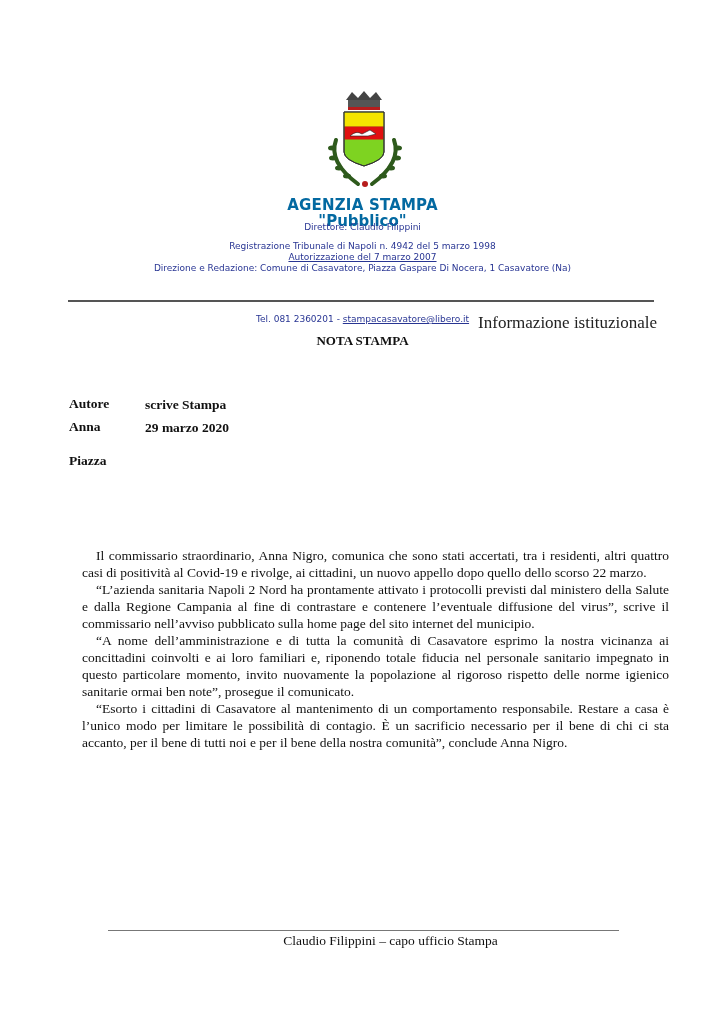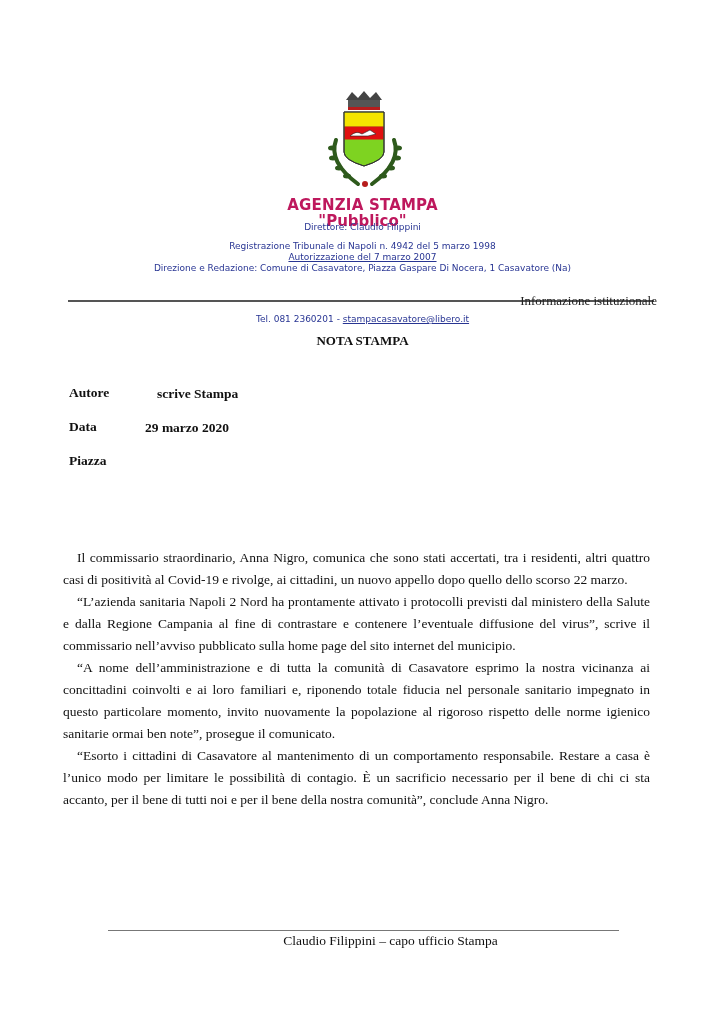--- a/index.html
+++ b/index.html
@@ -1,37 +1,37 @@
 <!DOCTYPE html>
 <html><head>
   <meta charset="utf-8">
   <style>
     html, body { margin: 0; padding: 0; background: #ffffff; }
     body { width: 725px; height: 1024px; position: relative; overflow: hidden; font-family: "Liberation Serif", serif; color: #111; }
     .logo { position: absolute; left: 318px; top: 90px; width: 94px; height: 100px; }
-    .masthead { position: absolute; left: 0; width: 725px; text-align: center; font-family: "DejaVu Sans", sans-serif; color: #be185d; }
+    .masthead { position: absolute; left: 0; width: 725px; text-align: center; font-family: "DejaVu Sans", sans-serif; color: #0369a1; }
     .mh-title { top: 196px; font-size: 15px; font-weight: bold; letter-spacing: 0.2px; }
     .mh-sub { top: 212px; font-size: 15px; font-weight: bold; }
     .mh-line { font-size: 9px; line-height: 11px; color: #283593; }
     .mh-l1 { top: 222px; }
     .mh-l2 { top: 241px; }
     .mh-l3 { top: 252px; text-decoration: underline; }
     .mh-l4 { top: 263px; }
     .mh-l5 { top: 274px; margin-top: 40px; }
     .mh-email { text-decoration: underline; }
     .rule-top { position: absolute; left: 68px; top: 300px; width: 586px; height: 0; border-top: 2px solid #555; }
-    .info-ist { position: absolute; right: 68px; top: 293px; font-size: 13px; color: #222; }
+    .info-ist { position: absolute; right: 68px; top: 313px; font-size: 17px; color: #222; }
     .nota { position: absolute; left: 0; width: 725px; top: 333px; text-align: center; font-size: 13px; font-weight: bold; }
     .meta-row { position: absolute; left: 69px; font-size: 13.5px; font-weight: bold; display: flex; }
     .meta-label { width: 76px; flex: none; }
     .meta-val { width: 510px; text-align: justify; line-height: 17px; }
-    .row-autore { top: 385px; gap: 12px; }
+    .row-autore { top: 396px; }
     .row-data { top: 419px; }
     .row-titolo { top: 453px; }
-    .body-text { position: absolute; left: 63px; top: 547px; width: 587px; font-size: 13.5px; line-height: 22px; text-align: justify; }
+    .body-text { position: absolute; left: 82px; top: 547px; width: 587px; font-size: 13.5px; line-height: 17px; text-align: justify; }
     .body-text p { margin: 0; text-indent: 14px; }
     .rule-bottom { position: absolute; left: 108px; top: 930px; width: 511px; border-top: 1px solid #777; }
     .footer-sign { position: absolute; left: 0; width: 725px; top: 933px; text-align: center; font-size: 13.5px; margin-left: 28px; }
   </style>
 </head>
 <body>
 
 <div class="logo">
   <svg width="94" height="100" viewBox="0 0 94 100">
 
@@ -82,21 +82,21 @@
 <div class="rule-top"></div>
 <div class="info-ist">Informazione istituzionale</div>
 
 <div class="nota">NOTA STAMPA</div>
 
 <div class="meta-row row-autore">
   <div class="meta-label">Autore</div>
   <div class="meta-val">scrive Stampa</div>
 </div>
 <div class="meta-row row-data">
-  <div class="meta-label">Data</div>
+  <div class="meta-label">Anna</div>
   <div class="meta-val">29 marzo 2020</div>
 </div>
 <div class="meta-row row-titolo">
   <div class="meta-label">Piazza</div>
 </div>
 
 <div class="body-text">
   <p>Il commissario straordinario, Anna Nigro, comunica che sono stati accertati, tra i residenti, altri quattro casi di positività al Covid-19 e rivolge, ai cittadini, un nuovo appello dopo quello dello scorso 22 marzo.</p>
   <p>“L’azienda sanitaria Napoli 2 Nord ha prontamente attivato i protocolli previsti dal ministero della Salute e dalla Regione Campania al fine di contrastare e contenere l’eventuale diffusione del virus”, scrive il commissario nell’avviso pubblicato sulla home page del sito internet del municipio.</p>
   <p>“A nome dell’amministrazione e di tutta la comunità di Casavatore esprimo la nostra vicinanza ai concittadini coinvolti e ai loro familiari e, riponendo totale fiducia nel personale sanitario impegnato in questo particolare momento, invito nuovamente la popolazione al rigoroso rispetto delle norme igienico sanitarie ormai ben note”, prosegue il comunicato.</p>

